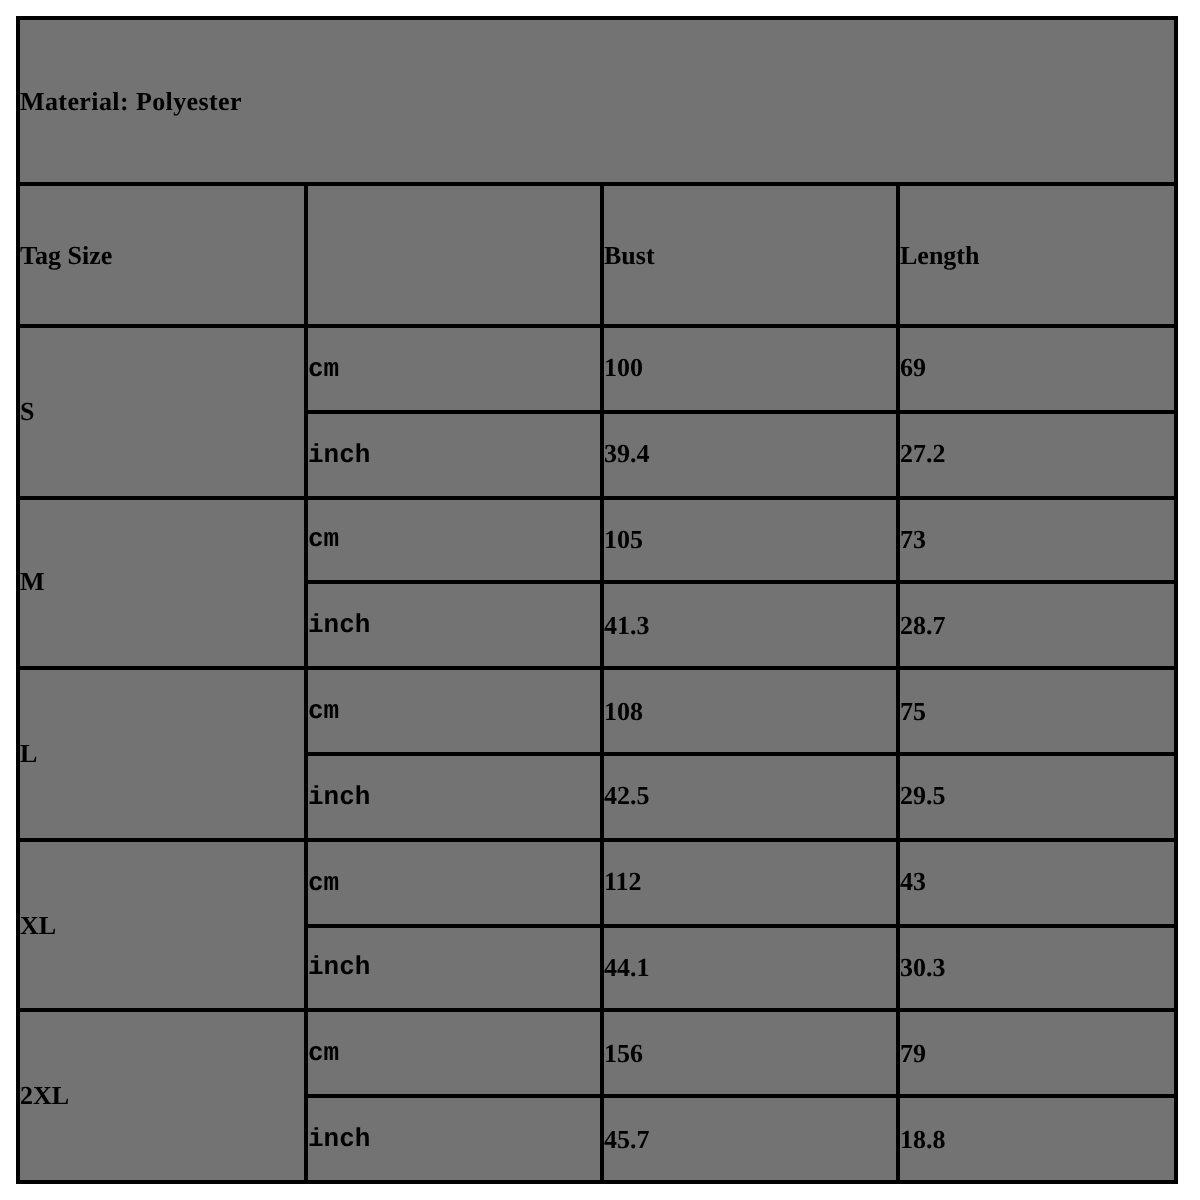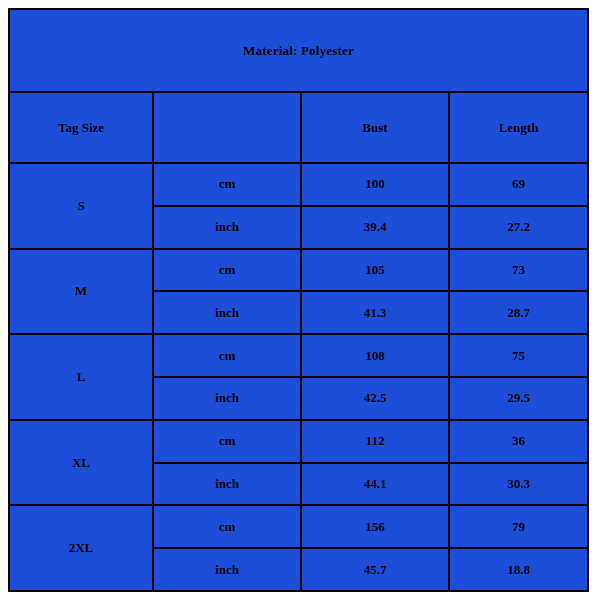--- a/index.html
+++ b/index.html
@@ -27,46 +27,47 @@
   table.size-chart {
     width: 579px;
     height: 584px;
     border-collapse: collapse;
     table-layout: fixed;
     background: #ffffff;
   }
 
   table.size-chart td {
     border: 2px solid #000000;
-    text-align: center;
+    text-align: left;
     vertical-align: middle;
     font-weight: bold;
     font-size: 13px;
     padding: 0;
-    background: #1d4ed8;
+    background: #737373;
   }
 
   td.title-cell {
     font-size: 17px;
     height: 81px;
     letter-spacing: 0.2px;
   }
 
   td.col-head {
     height: 69px;
     font-size: 13.5px;
     margin-left: 43px;
   }
 
   td.size-label {
     font-size: 14px;
   }
 
   td.unit-label {
     font-size: 12.5px;
+    font-family: Liberation Mono, monospace;
   }
 
   td.value-cell {
     font-size: 13px;
   }
 
   td.shaded {
     background: #c0c0c0;
     margin-left: 33px;
   }
@@ -133,21 +134,21 @@
       <tr>
         <td class="unit-label">inch</td>
         <td class="value-cell shaded">42.5</td>
         <td class="value-cell shaded">29.5</td>
       </tr>
 
       <tr>
         <td class="size-label" rowspan="2">XL</td>
         <td class="unit-label">cm</td>
         <td class="value-cell">112</td>
-        <td class="value-cell">36</td>
+        <td class="value-cell">43</td>
       </tr>
       <tr>
         <td class="unit-label">inch</td>
         <td class="value-cell shaded">44.1</td>
         <td class="value-cell shaded">30.3</td>
       </tr>
 
       <tr>
         <td class="size-label" rowspan="2">2XL</td>
         <td class="unit-label">cm</td>

